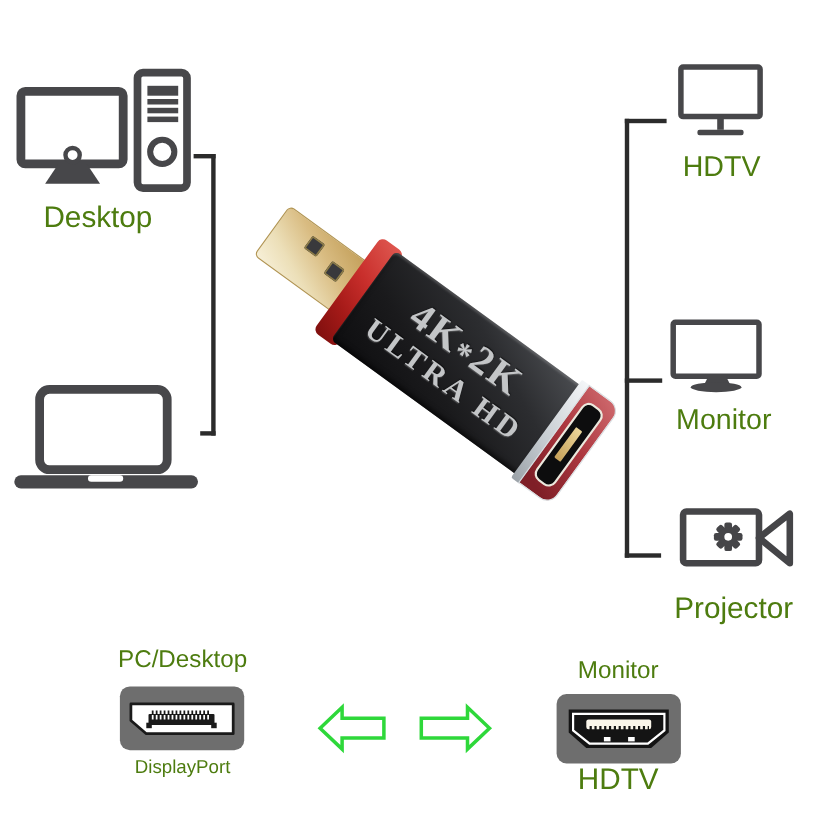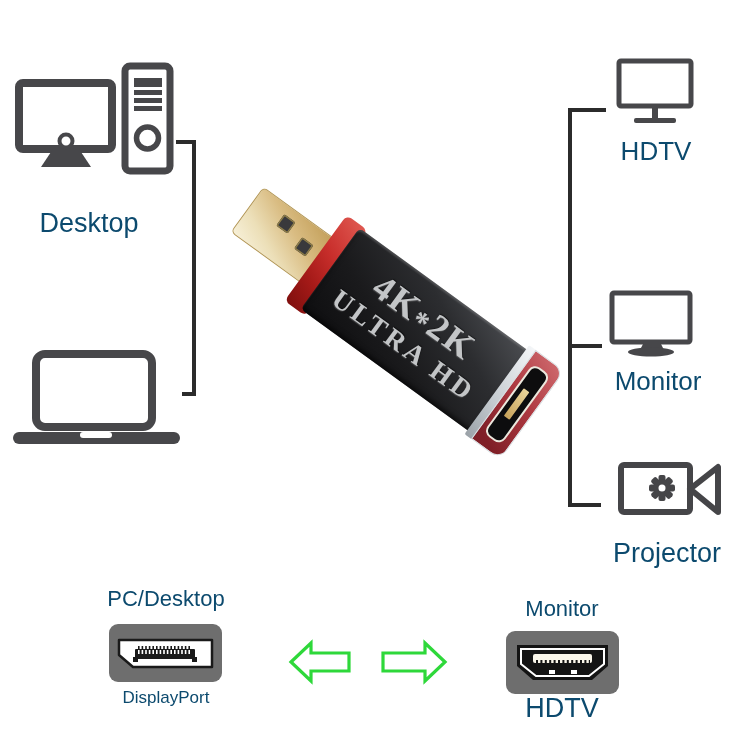--- a/index.html
+++ b/index.html
@@ -1,21 +1,21 @@
 <!DOCTYPE html>
 <html><head>
 <meta charset="utf-8">
 <style>
   html,body{margin:0;padding:0;background:#fff;}
   .stage{
     position:relative;width:750px;height:750px;background:#ffffff;overflow:hidden;
     font-family:"Liberation Sans", sans-serif;
   }
   .label{
-    position:absolute;text-align:center;color:#0c4a6e;
+    position:absolute;text-align:center;color:#4d7c0f;
     font-family:"Liberation Sans", sans-serif;line-height:1.15;
   }
   .lbl-27{font-size:27px;}
   .lbl-26{font-size:26px;}
   .lbl-25{font-size:17px;}
   .lbl-22{font-size:22px;}
   .line{position:absolute;background:#2b2b2b;}
   svg{position:absolute;display:block;}
 
   
@@ -80,21 +80,21 @@
       <path d="M41,89 L67,89 L79,107 L29,107 Z"></path>
       <circle cx="54" cy="81" r="6.5" fill="#fff" stroke="#47474a" stroke-width="4"></circle>
       <rect x="113" y="6" width="45" height="105" rx="5" fill="#fff" stroke="#47474a" stroke-width="7"></rect>
       <rect x="122" y="18" width="28" height="9"></rect>
       <rect x="122" y="30" width="28" height="5"></rect>
       <rect x="122" y="38" width="28" height="5"></rect>
       <rect x="122" y="46" width="28" height="5"></rect>
       <circle cx="135.5" cy="78" r="11" fill="none" stroke="#47474a" stroke-width="5.5"></circle>
     </g>
   </svg>
-  <div class="label lbl-27" style="left:29px;top:208px;width:120px;">Desktop</div>
+  <div class="label lbl-27" style="left:29px;top:182px;width:120px;">Desktop</div>
 
   <svg style="left:10px;top:348px;" width="175" height="100" viewBox="0 0 175 100">
     <rect x="26" y="6" width="116" height="73" rx="9" fill="#fff" stroke="#47474a" stroke-width="8"></rect>
     <rect x="3" y="84" width="167" height="12" rx="6" fill="#47474a"></rect>
     <rect x="70" y="84" width="32" height="6" rx="3" fill="#fff"></rect>
   </svg>
 
   <div class="line" style="left:176px;top:140px;width:20px;height:4px;"></div>
   <div class="line" style="left:192px;top:140px;width:4px;height:256px;"></div>
   <div class="line" style="left:182px;top:392px;width:14px;height:4px;"></div>

